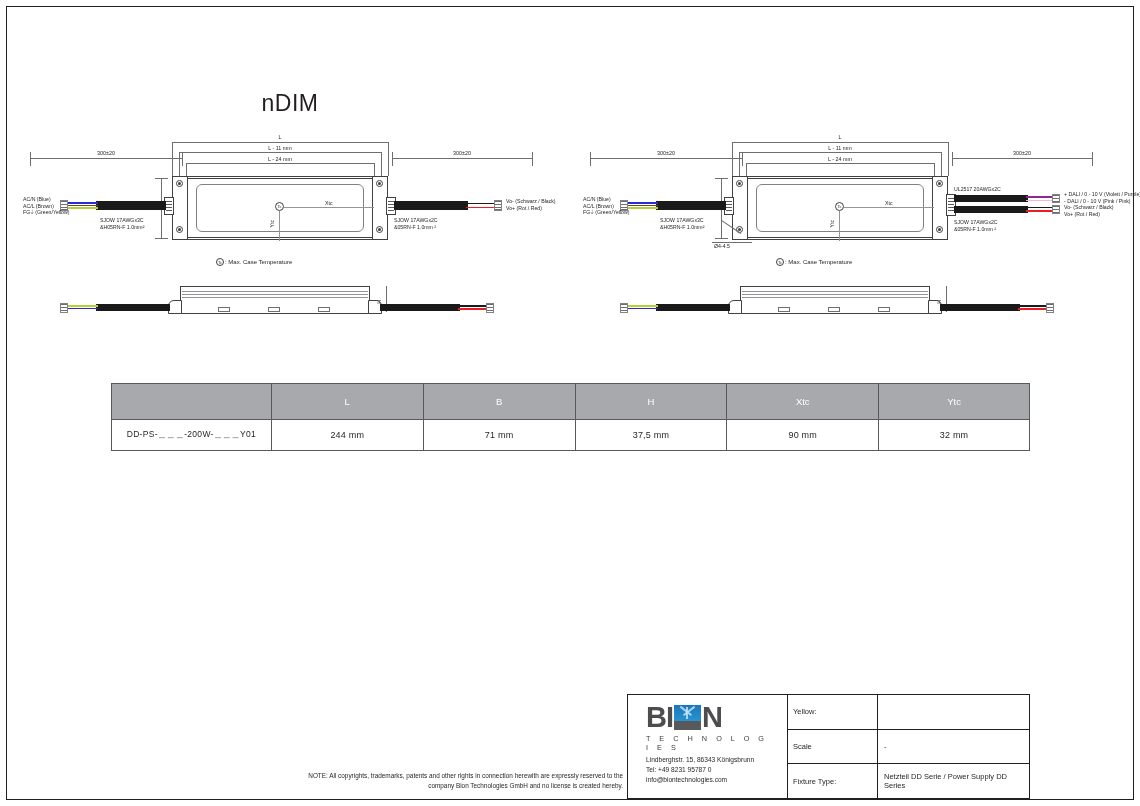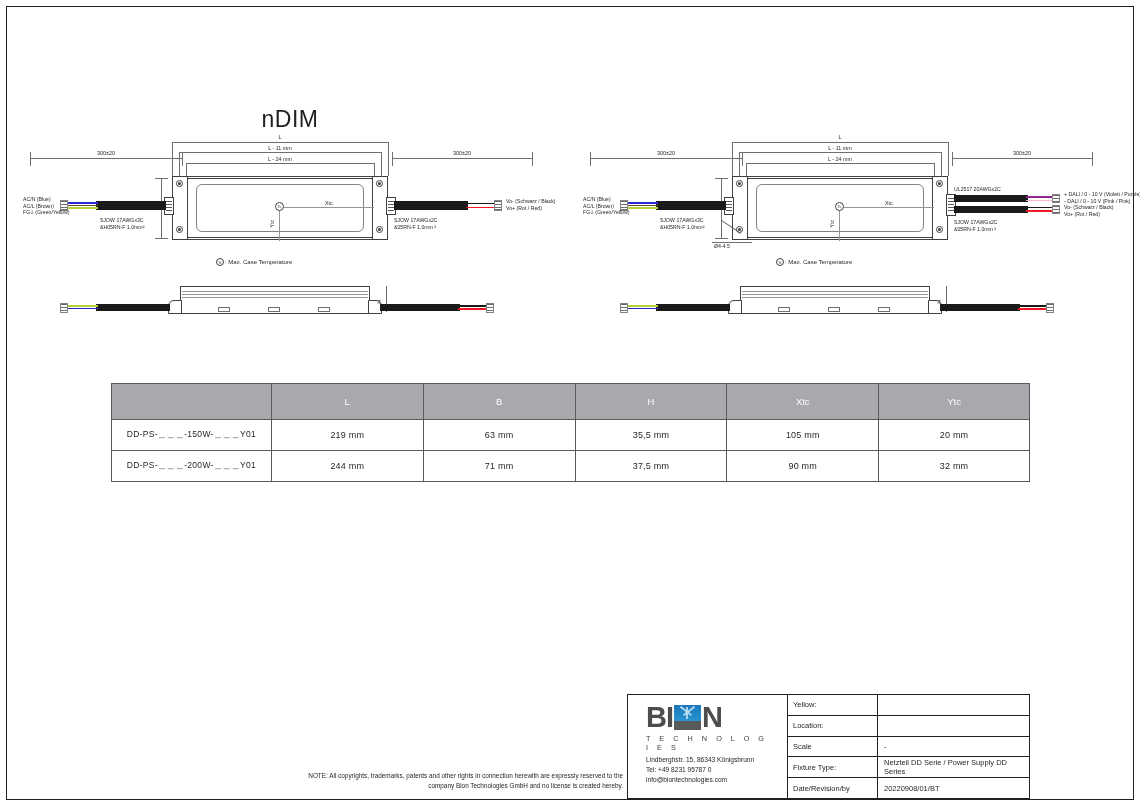--- a/index.html
+++ b/index.html
@@ -125,21 +125,21 @@
     position:absolute; left:293px; top:771px; width:330px;
     font-size:6.4px; line-height:1.5; text-align:right; color:#231f20;
   }
 </style>
 </head>
 <body>
 
 <div class="sheet-border"></div>
 
 <div class="dwg" style="left:20px; top:90px; width:540px; height:190px;">
-  <div class="dwg-title" style="top:16px;left:0;">nDIM</div>
+  <div class="dwg-title" style="top:0;left:0;">nDIM</div>
 
   <div class="dimline hline" style="left:10px; top:68px; width:152px;"></div>
   <div class="tick" style="left:10px; top:62px; height:14px;"></div>
   <div class="tick" style="left:162px; top:62px; height:14px;"></div>
   <div class="dimtxt" style="left:86px; top:60px;">300±20</div>
 
   <div class="dimline hline" style="left:372px; top:68px; width:140px;"></div>
   <div class="tick" style="left:372px; top:62px; height:14px;"></div>
   <div class="tick" style="left:512px; top:62px; height:14px;"></div>
   <div class="dimtxt" style="left:442px; top:60px;">300±20</div>
@@ -367,28 +367,20 @@
       <th class="blank" style="width:160px"></th>
       <th style="width:152px">L</th>
       <th style="width:152px">B</th>
       <th style="width:152px">H</th>
       <th style="width:152px">Xtc</th>
       <th style="width:151px">Ytc</th>
     </tr>
   </thead>
   <tbody>
     <tr>
-      <td class="model">DD-PS-＿＿＿-150W-＿＿＿Y01</td>
-      <td>219 mm</td>
-      <td>63 mm</td>
-      <td>35,5 mm</td>
-      <td>105 mm</td>
-      <td>20 mm</td>
-    </tr>
-    <tr>
       <td class="model">DD-PS-＿＿＿-200W-＿＿＿Y01</td>
       <td>244 mm</td>
       <td>71 mm</td>
       <td>37,5 mm</td>
       <td>90 mm</td>
       <td>32 mm</td>
     </tr>
   </tbody>
 </table>
 
@@ -415,29 +407,21 @@
       <div>Tel: +49 8231 95787 0</div>
       <div>info@biontechnologies.com</div>
     </div>
   </div>
   <div class="tb-rows">
     <div class="tb-row">
       <div class="tb-key">Yellow:</div>
       <div class="tb-val"></div>
     </div>
     <div class="tb-row">
-      <div class="tb-key">Location:</div>
-      <div class="tb-val"></div>
-    </div>
-    <div class="tb-row">
       <div class="tb-key">Scale</div>
       <div class="tb-val">-</div>
     </div>
     <div class="tb-row">
       <div class="tb-key">Fixture Type:</div>
       <div class="tb-val">Netzteil DD Serie / Power Supply DD Series</div>
     </div>
-    <div class="tb-row">
-      <div class="tb-key">Date/Revision/by</div>
-      <div class="tb-val">20220908/01/BT</div>
-    </div>
   </div>
 </div>
 
 </body></html>

